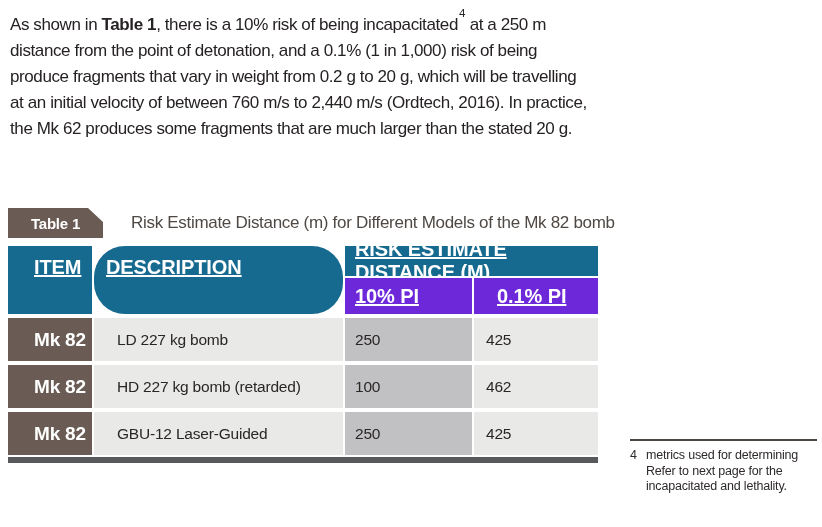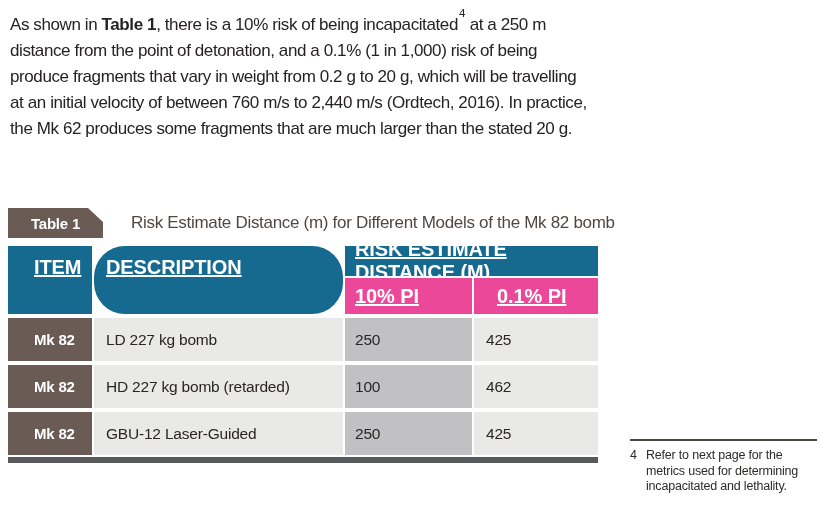--- a/index.html
+++ b/index.html
@@ -40,31 +40,31 @@
     grid-template-rows:30px 36px;gap:2px;
   }
   .th{
     background:#166a8f;color:#ffffff;font-weight:bold;font-size:20px;
     letter-spacing:-0.1px;
     text-decoration:underline;
   }
   .item-h{grid-row:1/3;grid-column:1;padding:10px 0 0 26px;}
   .desc-h{grid-row:1/3;grid-column:2;padding:10px 0 0 12px;border-radius:31px;}
   .group-h{grid-row:1;grid-column:3/5;display:flex;align-items:center;padding-left:10px;}
-  .sub-h{background:#ec4899;display:flex;align-items:center;}
+  .sub-h{background:#6d28d9;display:flex;align-items:center;}
   .sub1{grid-row:2;grid-column:3;padding-left:10px;}
   .sub2{grid-row:2;grid-column:4;padding-left:23px;}
   .tbody{
     margin-top:4px;display:grid;
     grid-template-columns:84px 249px 127px 124px;
     grid-auto-rows:43px;gap:4px 2px;
   }
   .td{display:flex;align-items:center;font-size:15.5px;color:#2a2626;letter-spacing:-0.2px;}
-  .td.item{background:#6a5c54;color:#ffffff;font-weight:bold;font-size:15px;padding-left:26px;}
-  .td.desc{background:#e9e9e8;padding-left:12px;}
+  .td.item{background:#6a5c54;color:#ffffff;font-weight:bold;font-size:19px;padding-left:26px;}
+  .td.desc{background:#e9e9e8;padding-left:23px;}
   .td.pi10{background:#c1c1c3;padding-left:10px;}
   .td.pi01{background:#e9e9e8;padding-left:12px;}
   .tbl-bottom-bar{margin-top:2px;height:6px;background:#58595b;}
   
   .source{
     position:absolute;left:10px;top:479px;
     font-size:13px;color:#2e2a29;letter-spacing:-0.25px;
   }
   
   .footnote{
@@ -120,19 +120,19 @@
       <div class="td pi01">425</div>
     </div>
 
     <div class="tbl-bottom-bar"></div>
   </div>
 
 
   <div class="footnote">
     <div class="fn-marker">4</div>
     <div class="fn-text">
+      <div>metrics used for determining</div>
       <div>Refer to next page for the</div>
-      <div>metrics used for determining</div>
       <div>incapacitated and lethality.</div>
     </div>
   </div>
 
 </div>
 
 </body></html>

